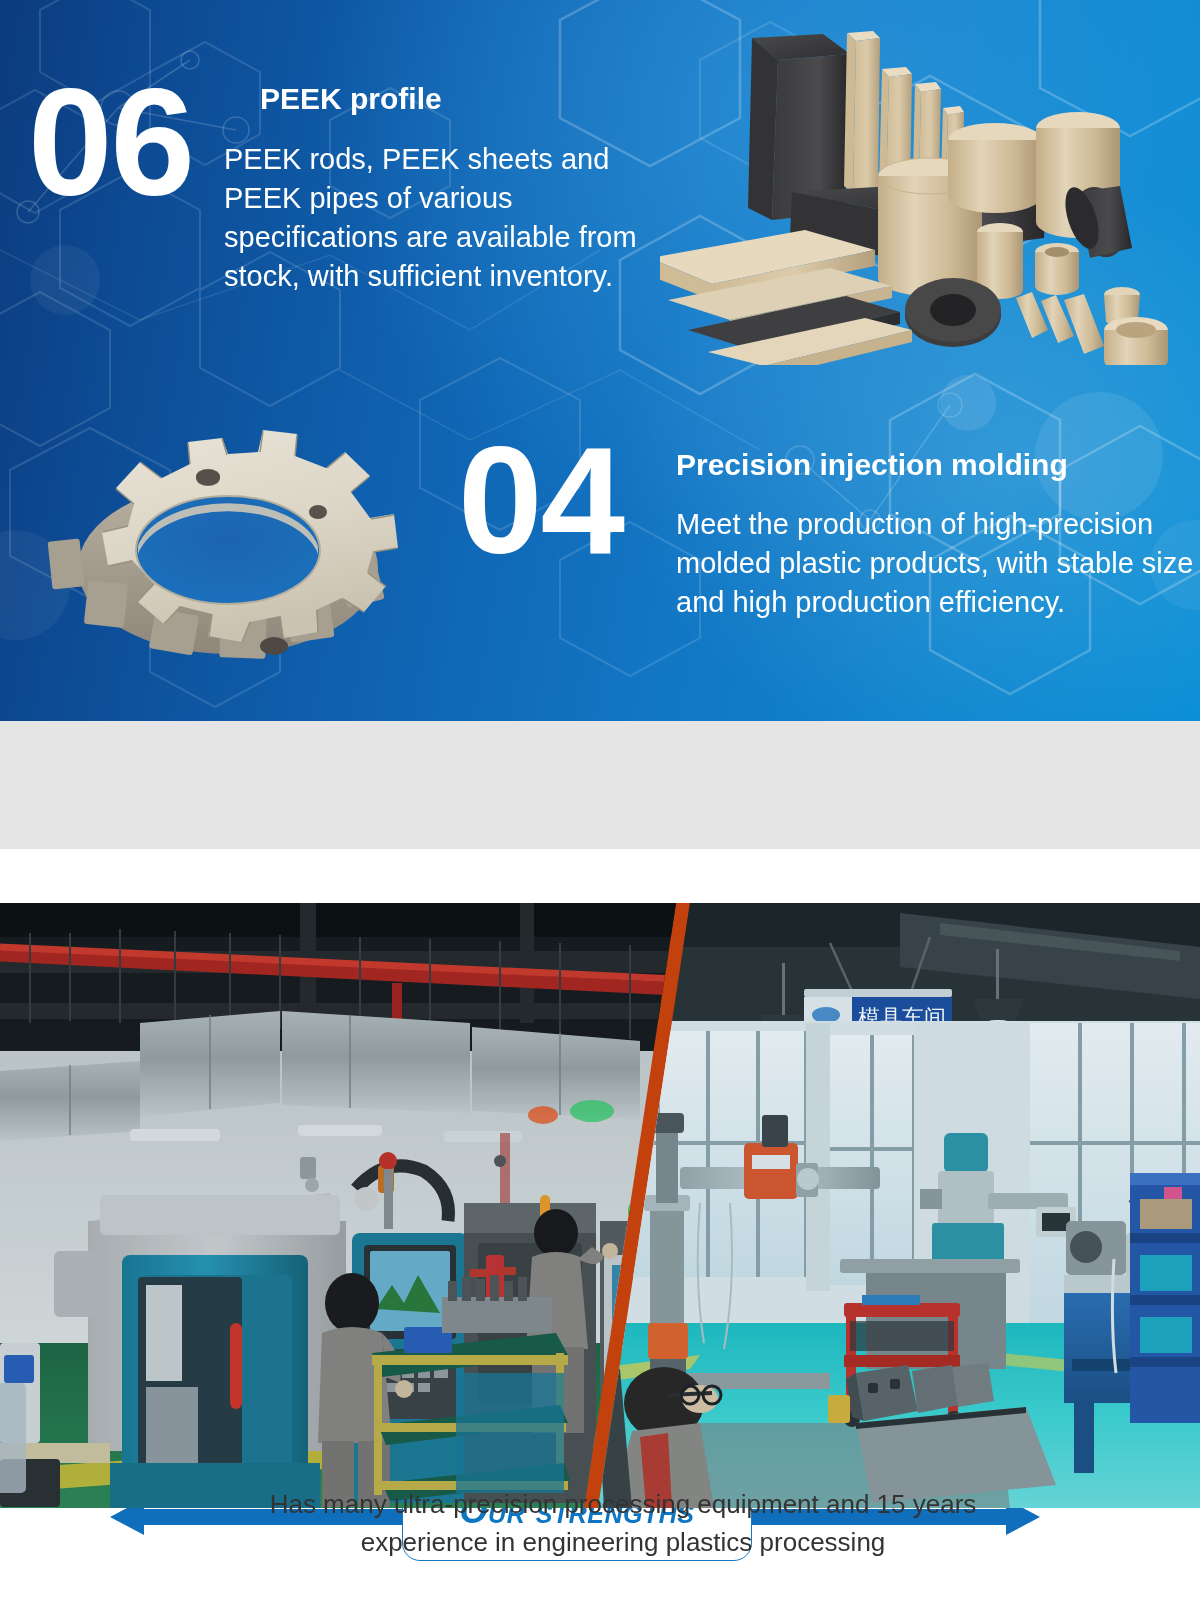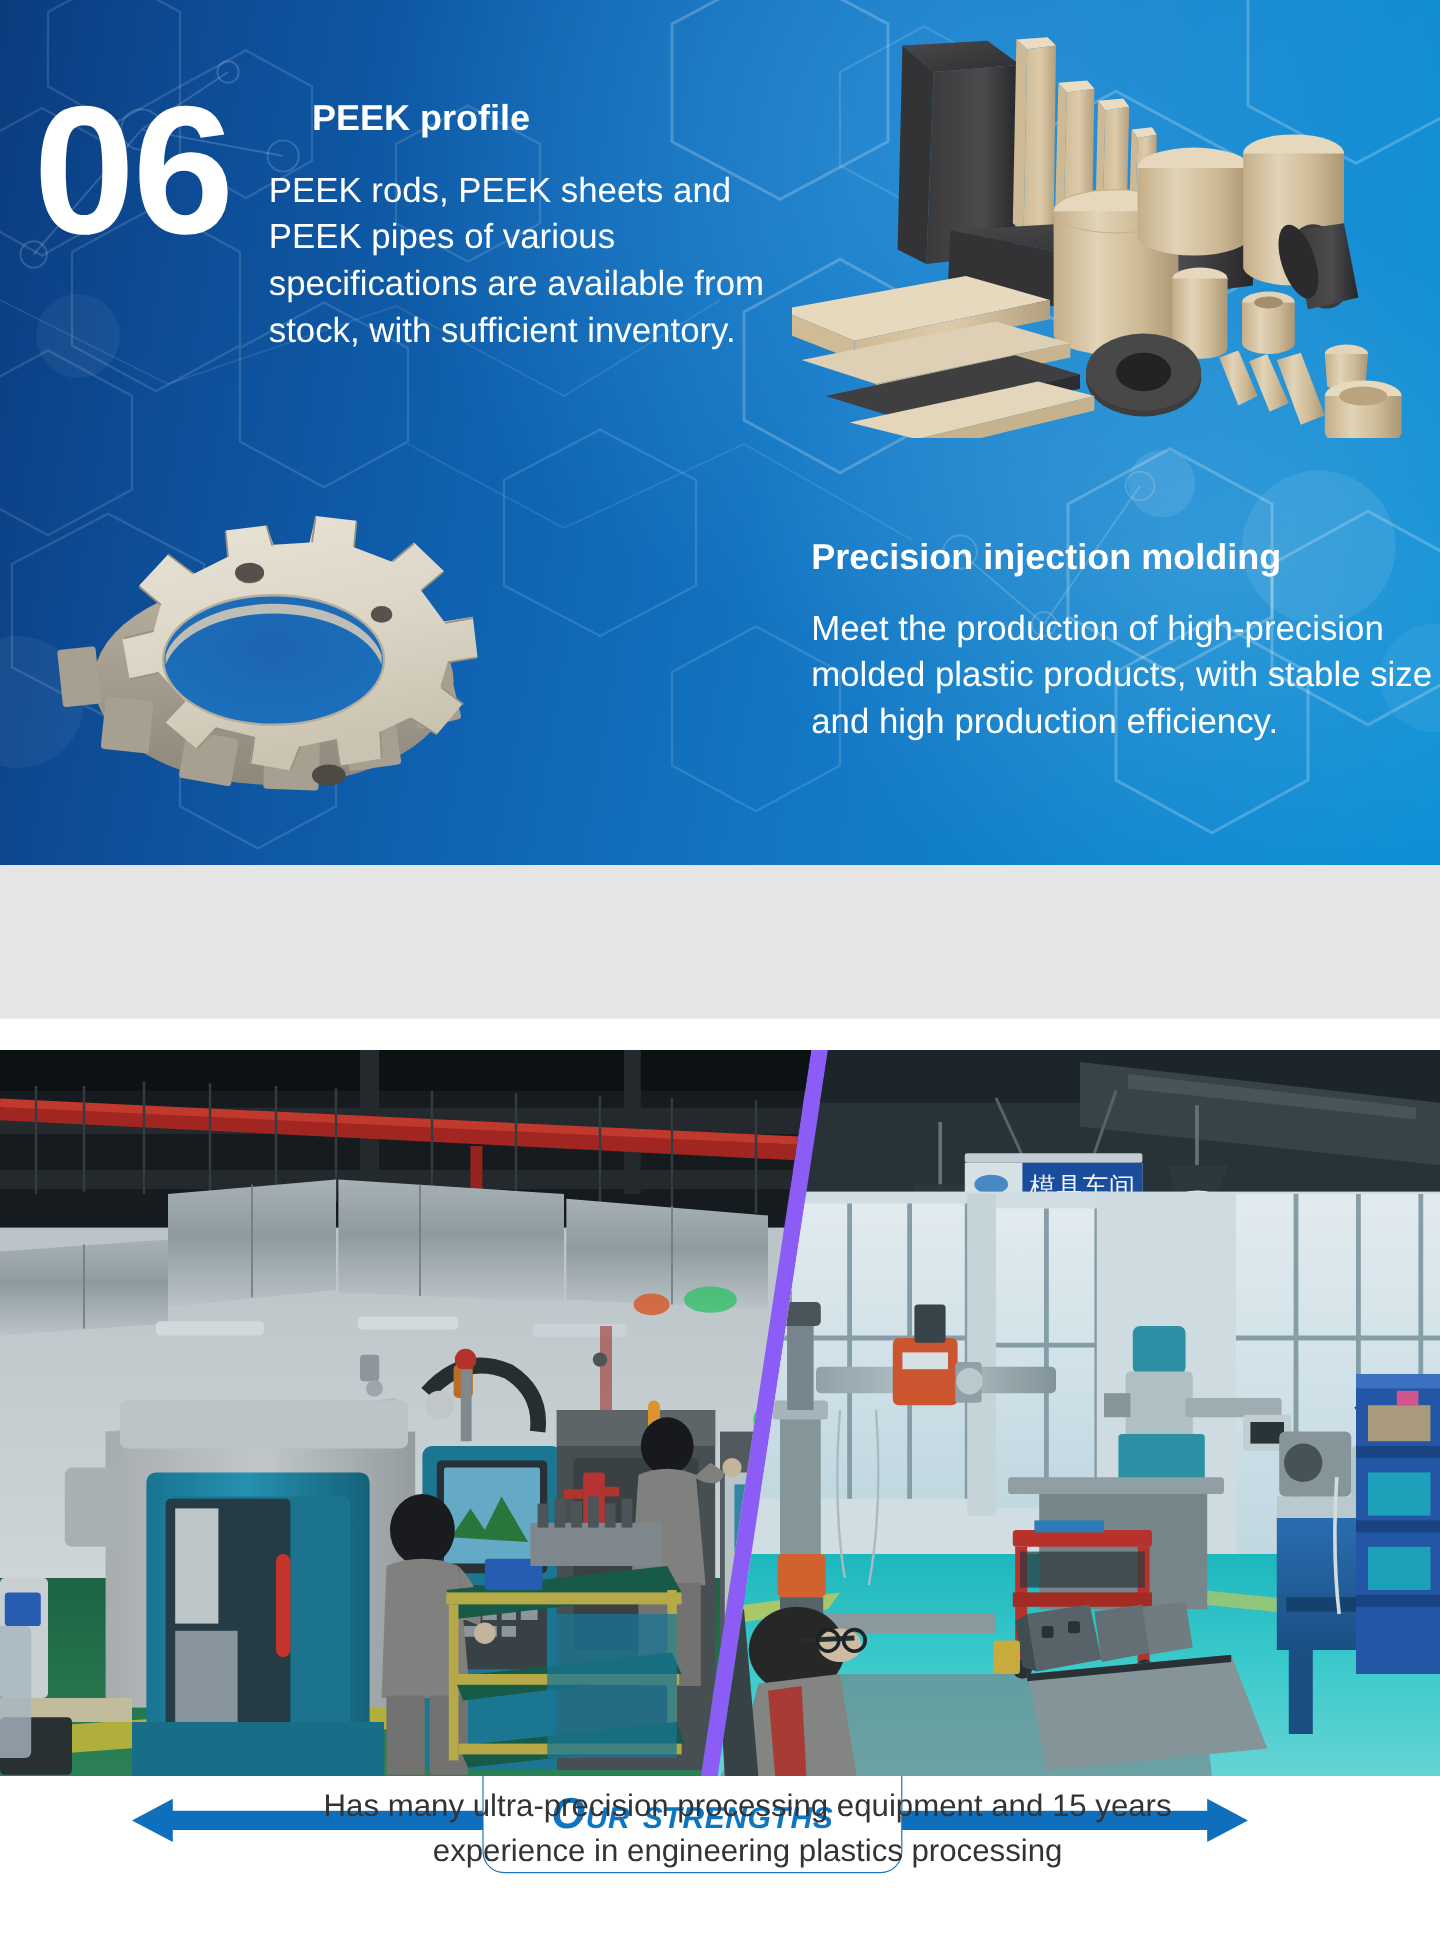--- a/index.html
+++ b/index.html
@@ -63,22 +63,22 @@
   }
   .str-label{
     position:absolute; left:402px; top:740px; width:350px; height:100px;
     display:flex; align-items:center; justify-content:center;
     color:#0d76c2; font-size:36px; font-weight:700; font-style:italic;
     font-variant:small-caps; letter-spacing:.5px; white-space:nowrap;
   }
 
   
   .photos{
-    position:absolute; left:0; top:875px; width:1200px; height:605px;
-    overflow:hidden; background:#8b5cf6;
+    position:absolute; left:0; top:903px; width:1200px; height:605px;
+    overflow:hidden; background:#c2410c;
   }
   .photo{ position:absolute; top:0; height:605px; overflow:hidden; }
   .p-left{ left:0; width:676px; clip-path:polygon(0 0, 676px 0, 584px 605px, 0 605px); }
   .p-right{ left:0; width:1200px; clip-path:polygon(690px 0, 1200px 0, 1200px 605px, 598px 605px); }
 
   
   .caption{
     position:absolute; left:0; top:1485px; width:1200px;
     text-align:center; color:#333; font-size:26px; line-height:38px;padding-left:46px;
   }
@@ -346,20 +346,21 @@
         <path d="M168 43 L170 64"></path>
           <path d="M202 38 L207 55"></path>
       </g>
     </svg>
   </div>
 
   <div class="num n03">06</div>
   <div class="head h03">PEEK profile</div>
   <div class="body-txt b03">PEEK rods, PEEK sheets and PEEK pipes of various specifications are available from stock, with sufficient inventory.</div>
 
+  <div class="num n04">04</div>
   <div class="head h04">Precision injection molding</div>
   <div class="body-txt b04">Meet the production of high-precision molded plastic products, with stable size and high production efficiency.</div>
 </div>
 
 <div class="strength-band">
   <div class="arrow-line">
     <svg width="930" height="42" viewBox="0 0 930 42">
       <polygon points="0,21 34,3 34,39" fill="#0f6fbd"></polygon>
       <rect x="30" y="13" width="870" height="16" fill="#0f6fbd"></rect>
       <polygon points="930,21 896,3 896,39" fill="#0f6fbd"></polygon>

